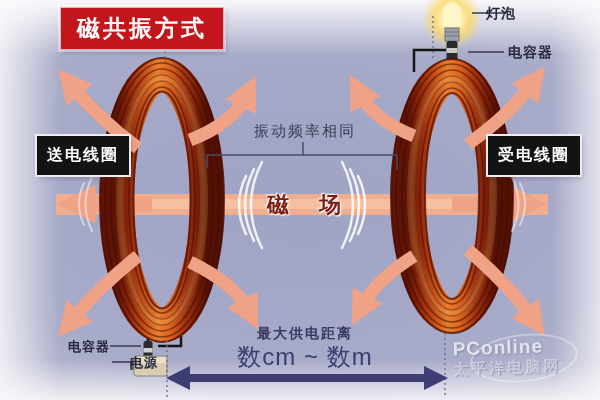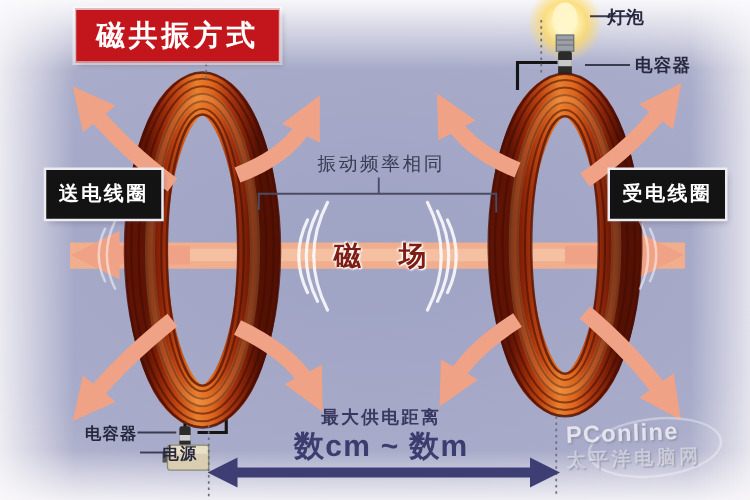--- a/index.html
+++ b/index.html
@@ -24,21 +24,21 @@
     padding:9px 10px;box-shadow:0 0 0 2px #ececf2, 2px 3px 5px rgba(60,50,70,.3);
   }
   .freq-note{left:225px;top:122px;width:160px;text-align:center;color:#3a3a52;font-size:15px;font-weight:normal;letter-spacing:2px;}
   .field-label{
     left:250px;top:190px;width:120px;text-align:center;color:#7e1d14;font-size:22px;font-weight:bold;letter-spacing:12px;
     text-shadow:0 0 3px #fff,0 0 2px #fff,1px 1px 1px #fff,-1px -1px 1px #fff;
   }
   .callout{color:#27273e;font-weight:bold;font-size:14px;letter-spacing:1px;}
   .callout-sm{color:#27273e;font-weight:bold;font-size:13px;letter-spacing:1px;}
   .dist-caption{left:225px;top:325px;width:160px;text-align:center;color:#383860;font-size:14px;font-weight:bold;letter-spacing:2px;}
-  .dist-range{left:200px;top:341px;width:210px;text-align:center;color:#3c3c6e;font-size:24px;font-weight:bold;letter-spacing:1px;}
+  .dist-range{left:200px;top:341px;width:210px;text-align:center;color:#3c3c6e;font-size:24px;font-weight:normal;letter-spacing:1px;}
   .wm{left:453px;top:336px;width:140px;line-height:1.15;transform:rotate(-2deg);}
   .wm-brand{color:rgba(240,240,247,.85);font-size:19px;font-weight:bold;letter-spacing:1px;text-shadow:1px 1px 2px rgba(120,120,140,.6);}
   .wm-site{color:rgba(235,235,243,.55);font-size:15px;font-weight:bold;letter-spacing:3px;text-shadow:1px 1px 1px rgba(120,120,140,.5);}
   .wm-swoosh{left:470px;top:334px;width:104px;height:44px;border:2px solid rgba(255,255,255,.35);border-radius:50%;transform:rotate(-6deg);}
 </style>
 </head>
 <body>
 
 <div class="stage">
 

